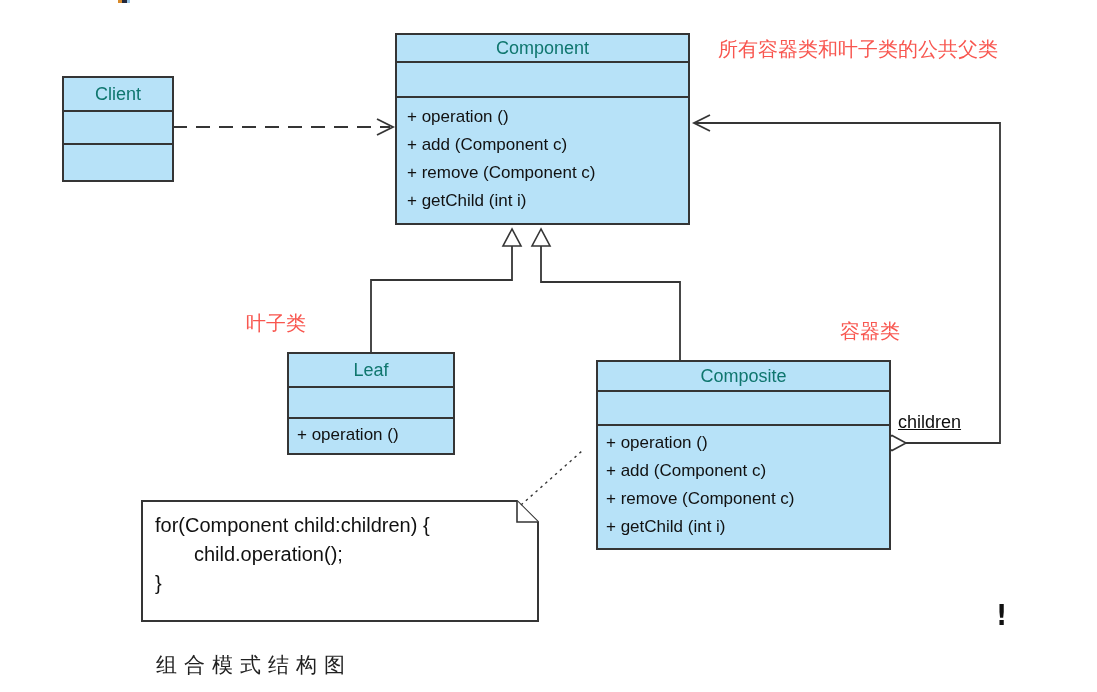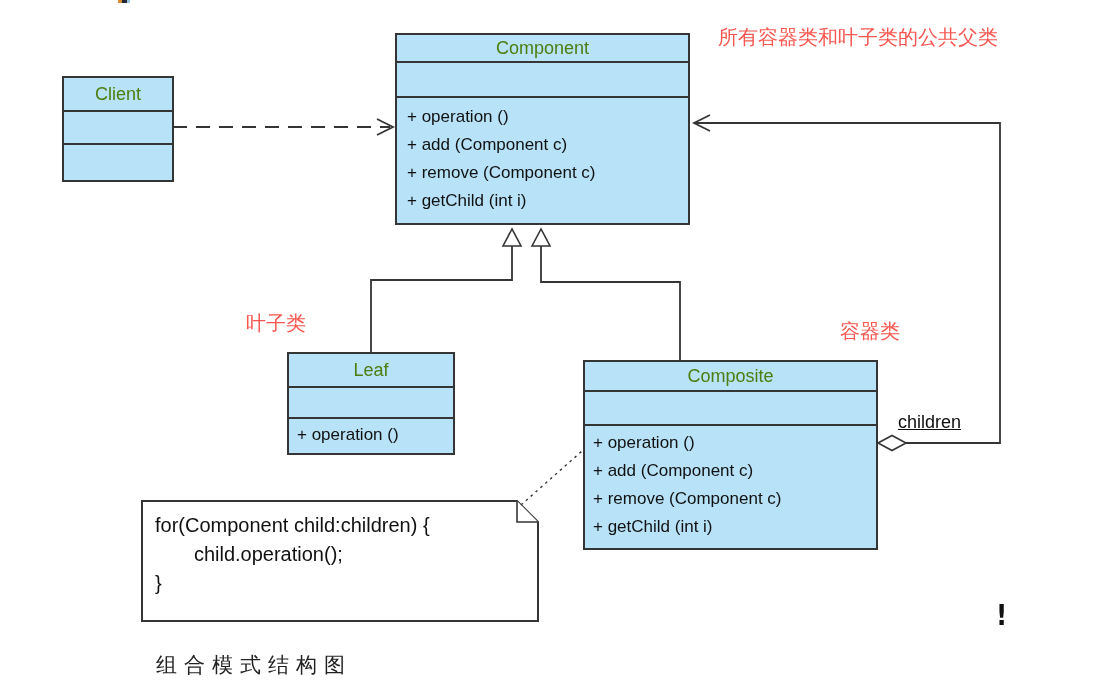--- a/index.html
+++ b/index.html
@@ -2,21 +2,21 @@
 <html><head>
 <meta charset="utf-8">
 <style>
   html,body{margin:0;padding:0;background:#ffffff;}
   #stage{position:relative;width:1097px;height:692px;background:#ffffff;overflow:hidden;
          font-family:"Liberation Sans",sans-serif;color:#111;}
   svg.overlay{position:absolute;left:0;top:0;width:1097px;height:692px;}
 
   .uml-class{position:absolute;box-sizing:border-box;background:#b7e2f8;
              border:2px solid #353535;}
-  .uml-title{box-sizing:border-box;text-align:center;font-size:18px;color:#4d7c0f;
+  .uml-title{box-sizing:border-box;text-align:center;font-size:18px;color:#0f766e;
              border-bottom:2px solid #353535;display:flex;align-items:center;justify-content:center;}
   .uml-attrs{box-sizing:border-box;border-bottom:2px solid #353535;}
   .uml-methods{box-sizing:border-box;font-size:17px;}
   .m-row{white-space:pre;line-height:28px;padding-left:10px;}
 
   .red-label{position:absolute;color:#f8564f;font-size:20px;white-space:nowrap;}
   .black-label{position:absolute;color:#0d0d0d;font-size:18px;white-space:nowrap;}
 
   .note-text{position:absolute;left:142px;top:501px;width:396px;height:120px;
              box-sizing:border-box;padding:10px 0 0 13px;font-size:20px;}
@@ -85,38 +85,38 @@
   </div>
 
   <div class="uml-class" style="left:287px;top:352px;width:168px;height:103px;">
     <div class="uml-title" style="height:34px;">Leaf</div>
     <div class="uml-attrs" style="height:31px;"></div>
     <div class="uml-methods">
       <div class="m-row" style="line-height:32px;padding-left:8px;">+ operation ()</div>
     </div>
   </div>
 
-  <div class="uml-class" style="left:583px;top:360px;width:295px;height:190px;">
+  <div class="uml-class" style="left:596px;top:360px;width:295px;height:190px;">
     <div class="uml-title" style="height:30px;">Composite</div>
     <div class="uml-attrs" style="height:34px;"></div>
     <div class="uml-methods" style="padding-top:3px;">
       <div class="m-row" style="padding-left:8px;">+ operation ()</div>
       <div class="m-row" style="padding-left:8px;">+ add (Component c)</div>
       <div class="m-row" style="padding-left:8px;">+ remove (Component c)</div>
       <div class="m-row" style="padding-left:8px;">+ getChild (int i)</div>
     </div>
   </div>
 
   <div class="note-text">
     <div class="note-line">for(Component child:children) {</div>
     <div class="note-line">       child.operation();</div>
     <div class="note-line">}</div>
   </div>
 
-  <div class="red-label" style="left:718px;top:24px;font-family:Liberation Serif, serif;">所有容器类和叶子类的公共父类</div>
+  <div class="red-label" style="left:718px;top:36px;font-family:Liberation Serif, serif;">所有容器类和叶子类的公共父类</div>
   <div class="red-label" style="left:246px;top:310px;">叶子类</div>
   <div class="red-label" style="left:840px;top:318px;">容器类</div>
 
   <div class="black-label" style="left:898px;top:412px;text-decoration:underline;">children</div>
 
   <div class="caption">组合模式结构图</div>
 
   <div class="cursor-mark">!</div>
 
   <div class="top-fragment"></div>

